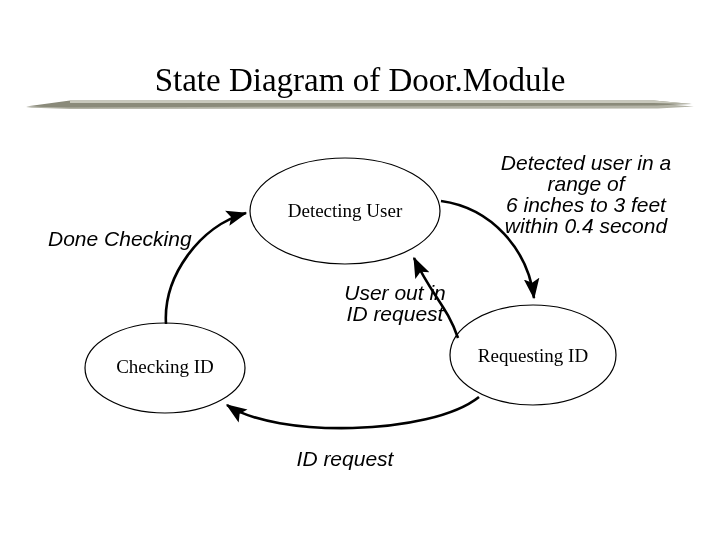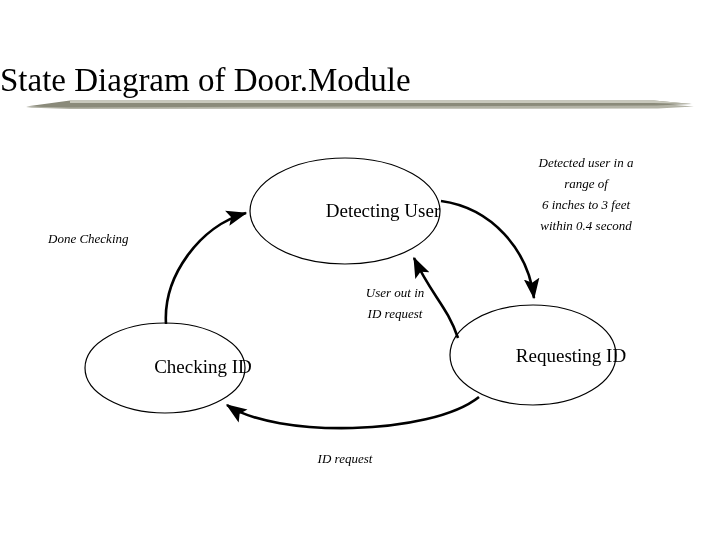--- a/index.html
+++ b/index.html
@@ -19,21 +19,21 @@
     height: 540px;
     background: #ffffff;
   }
 
   
   #slide-title {
     position: absolute;
     left: 0;
     top: 60px;
     width: 720px;
-    text-align: left;
+    text-align: center;
     font-family: "Liberation Serif", "DejaVu Serif", serif;
     font-size: 33px;
     line-height: 40px;
     color: #000000;
     white-space: nowrap;
   }
 
   
   #title-divider {
     position: absolute;
@@ -54,33 +54,32 @@
 
   
   .state-label {
     position: absolute;
     text-align: center;
     color: #000000;
     font-family: "Liberation Serif", "DejaVu Serif", serif;
     font-size: 19px;
     line-height: 22px;
     white-space: nowrap;
-    padding-left: 38px;
   }
   #state-label-detecting-user { left: 250px; top: 200px; width: 190px; }
   #state-label-checking-id    { left: 85px;  top: 356px; width: 160px; }
   #state-label-requesting-id  { left: 450px; top: 345px; width: 166px; text-align: center; }
 
   
   .edge-label {
     position: absolute;
     color: #000000;
-    font-family: Liberation Serif, serif;
+    font-family: Liberation Sans, sans-serif;
     font-style: italic;
-    font-size: 13px;
+    font-size: 21px;
     line-height: 21px;
   }
   #edge-label-done-checking {
     left: 48px; top: 228px; width: 150px; text-align: left;
   }
   #edge-label-detected-user {
     left: 498px; top: 152px; width: 176px; text-align: center;
   }
   #edge-label-timeout {
     left: 330px; top: 282px; width: 130px; text-align: center;

